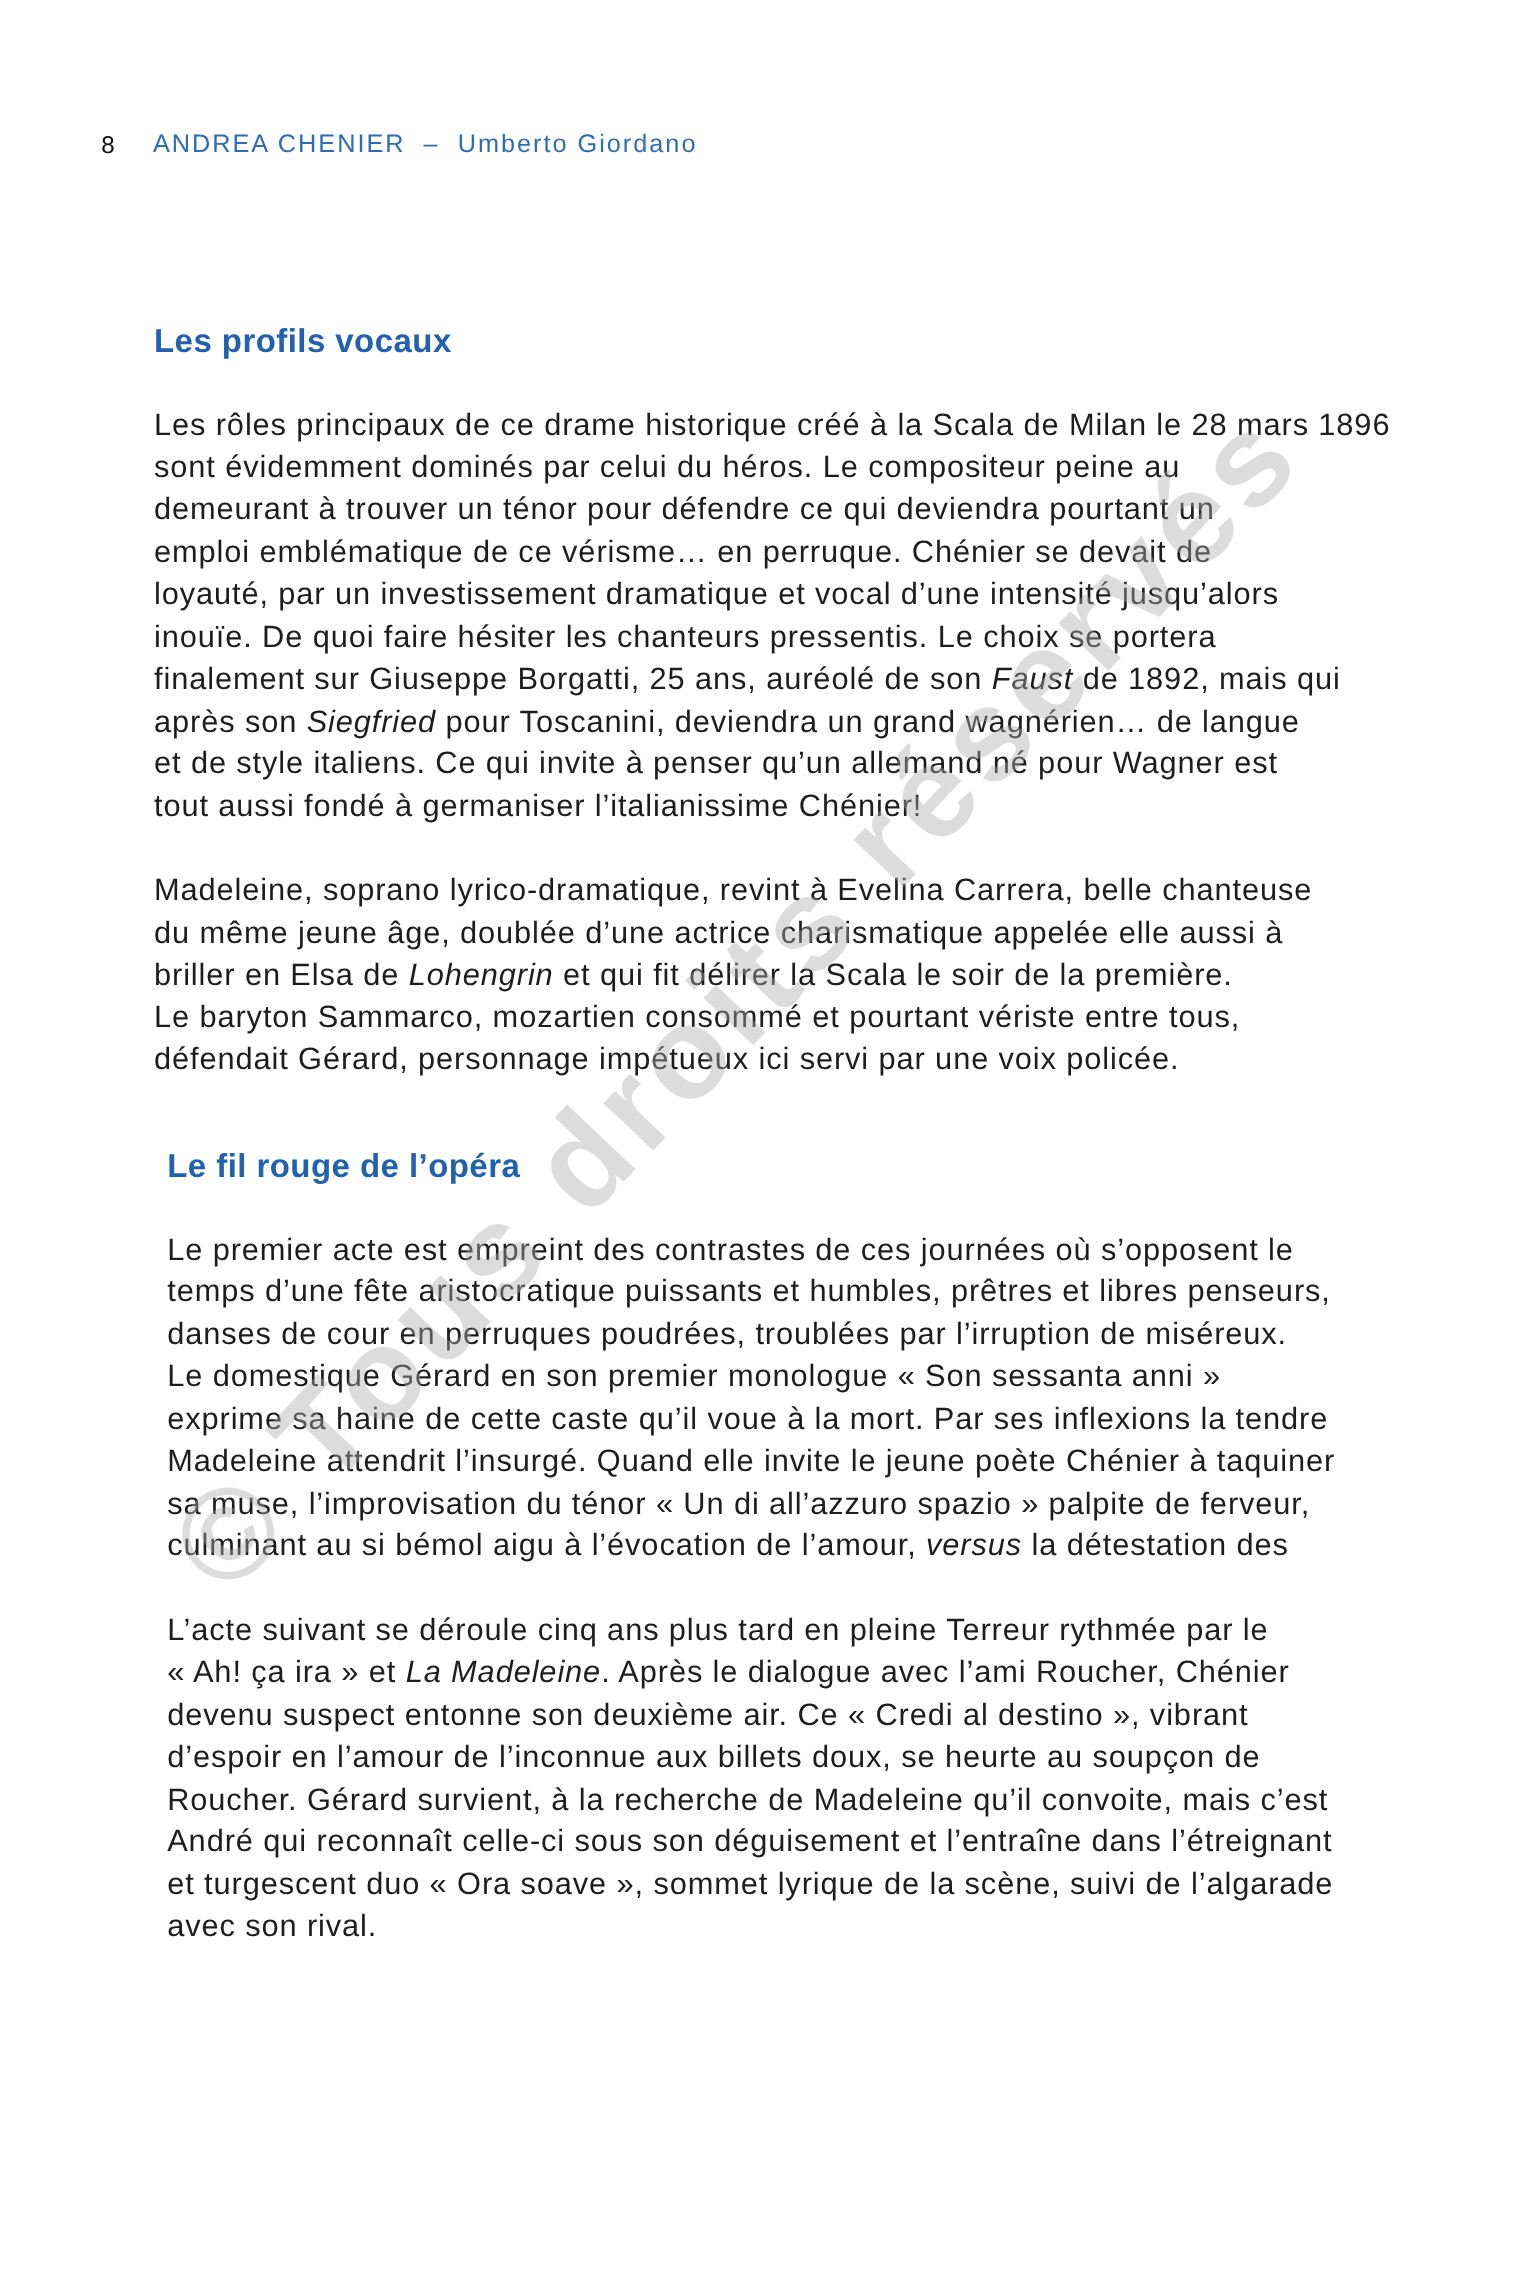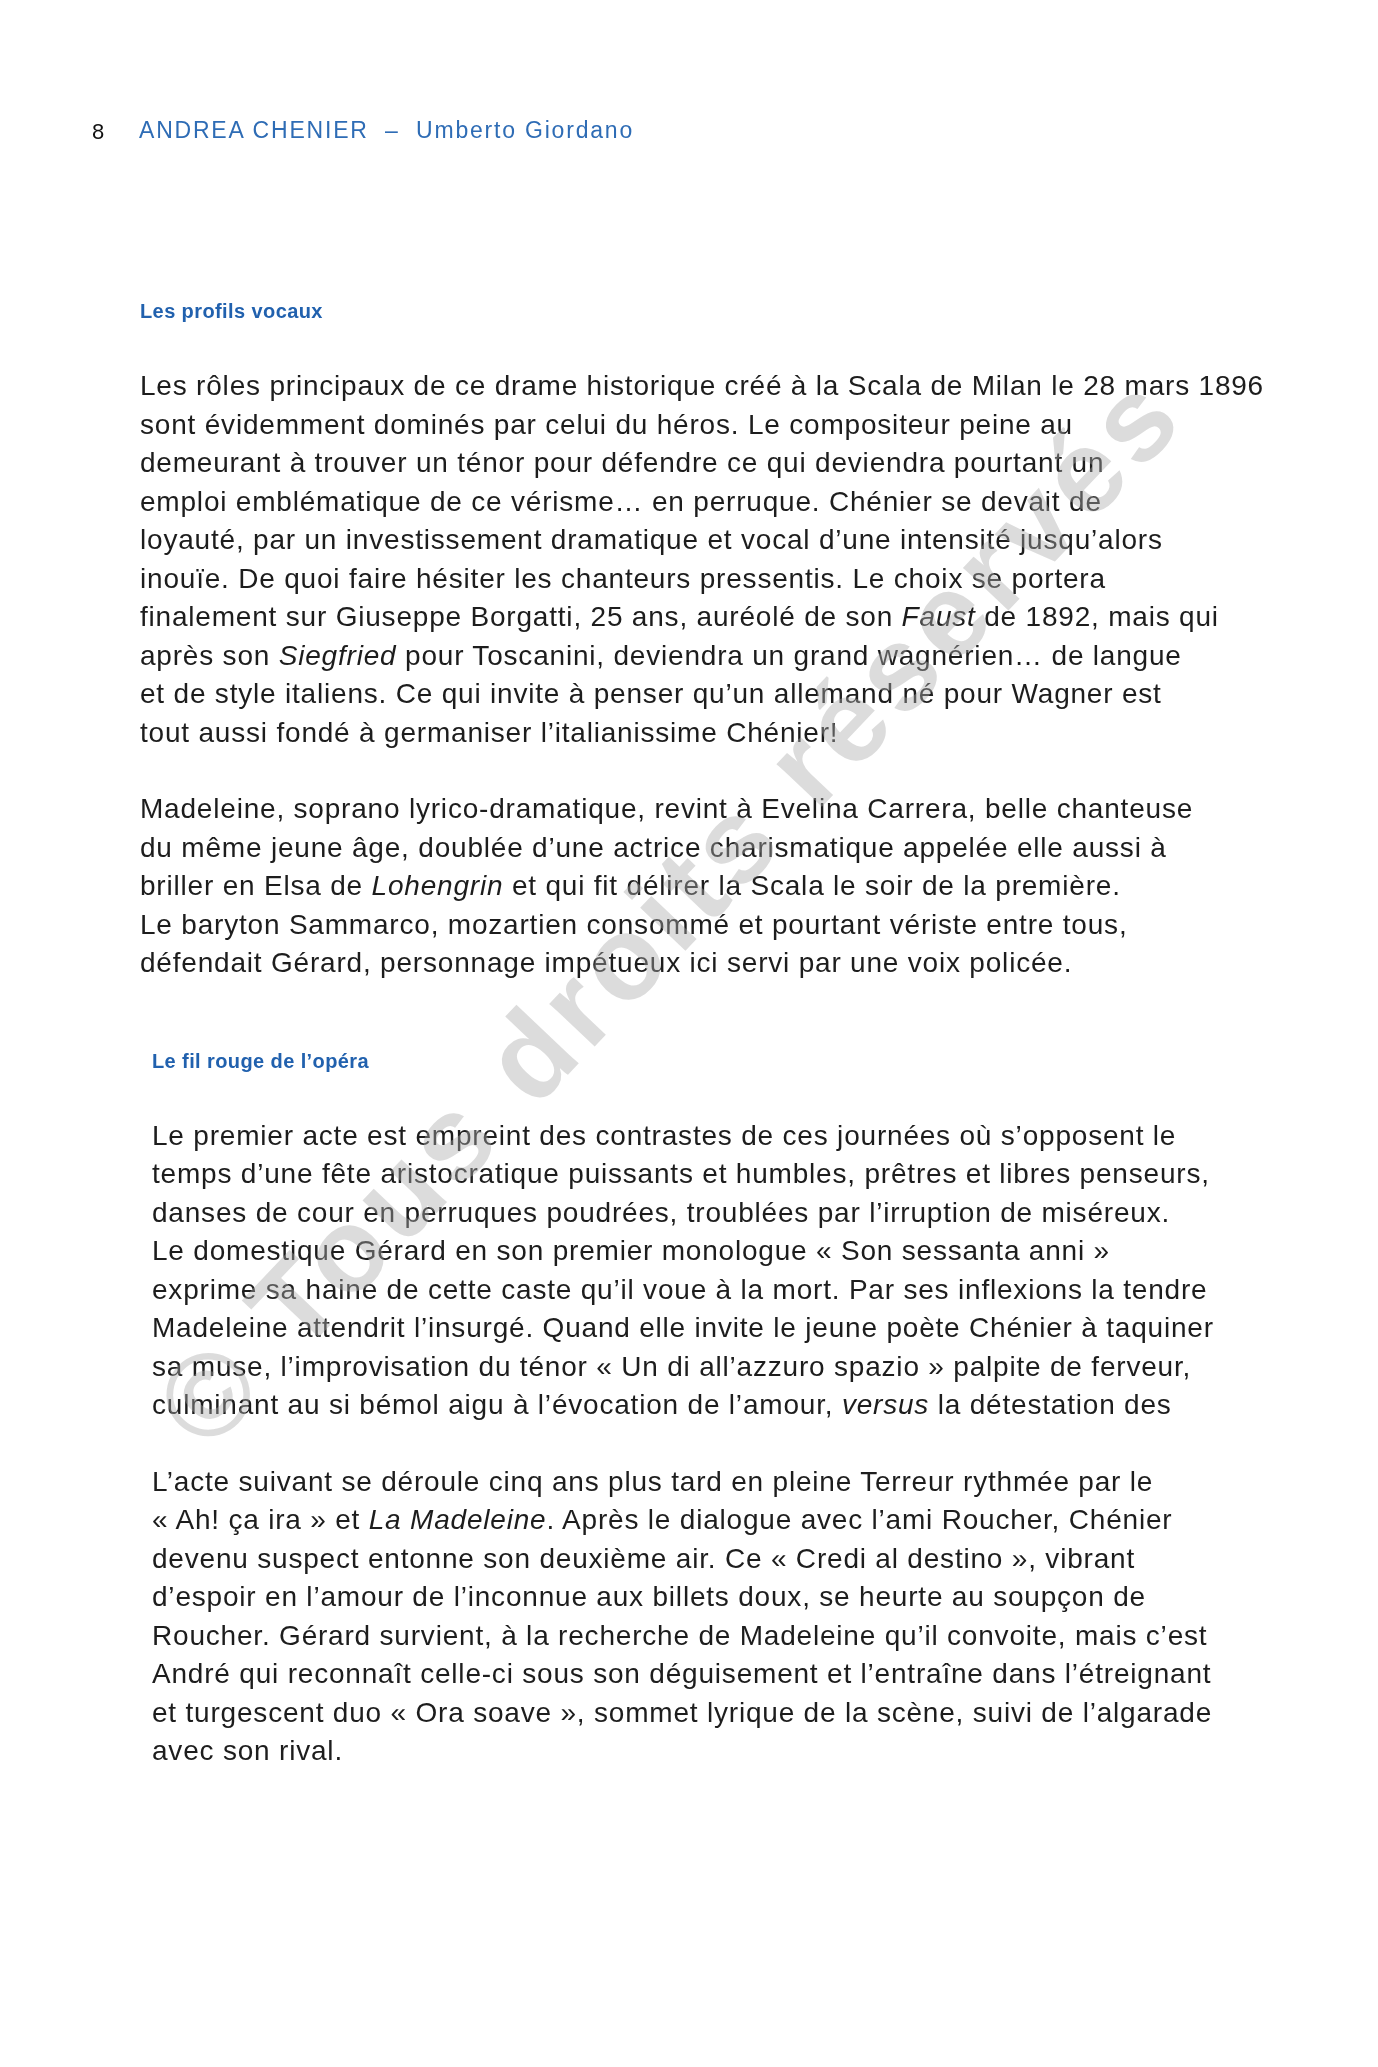--- a/index.html
+++ b/index.html
@@ -15,21 +15,21 @@
     font-size:22px;color:#111;letter-spacing:0.5px;
   }
   .header-title{
     position:absolute;left:139px;top:117px;
     font-size:23px;color:#2e6cb5;letter-spacing:1.8px;white-space:pre;
   }
   .content{
     position:absolute;left:140px;top:291px;width:1185px;
   }
   h2.section-heading{
-    margin:0;font-size:20px;line-height:40px;font-weight:bold;
+    margin:0;font-size:30px;line-height:40px;font-weight:bold;
     color:#2161ae;letter-spacing:0.4px;
   }
   .section + .section{margin-top:58px;margin-left:12px;}
   .para{margin:38px 0 0 0;font-size:28px;line-height:38.5px;letter-spacing:0.8px;}
   .para.first{margin-top:36px;}
   .line{white-space:pre;}
   .it{font-style:italic;}
   .watermark{
     position:absolute;left:178px;top:1358px;
     transform:rotate(-46.5deg);transform-origin:0 50%;

